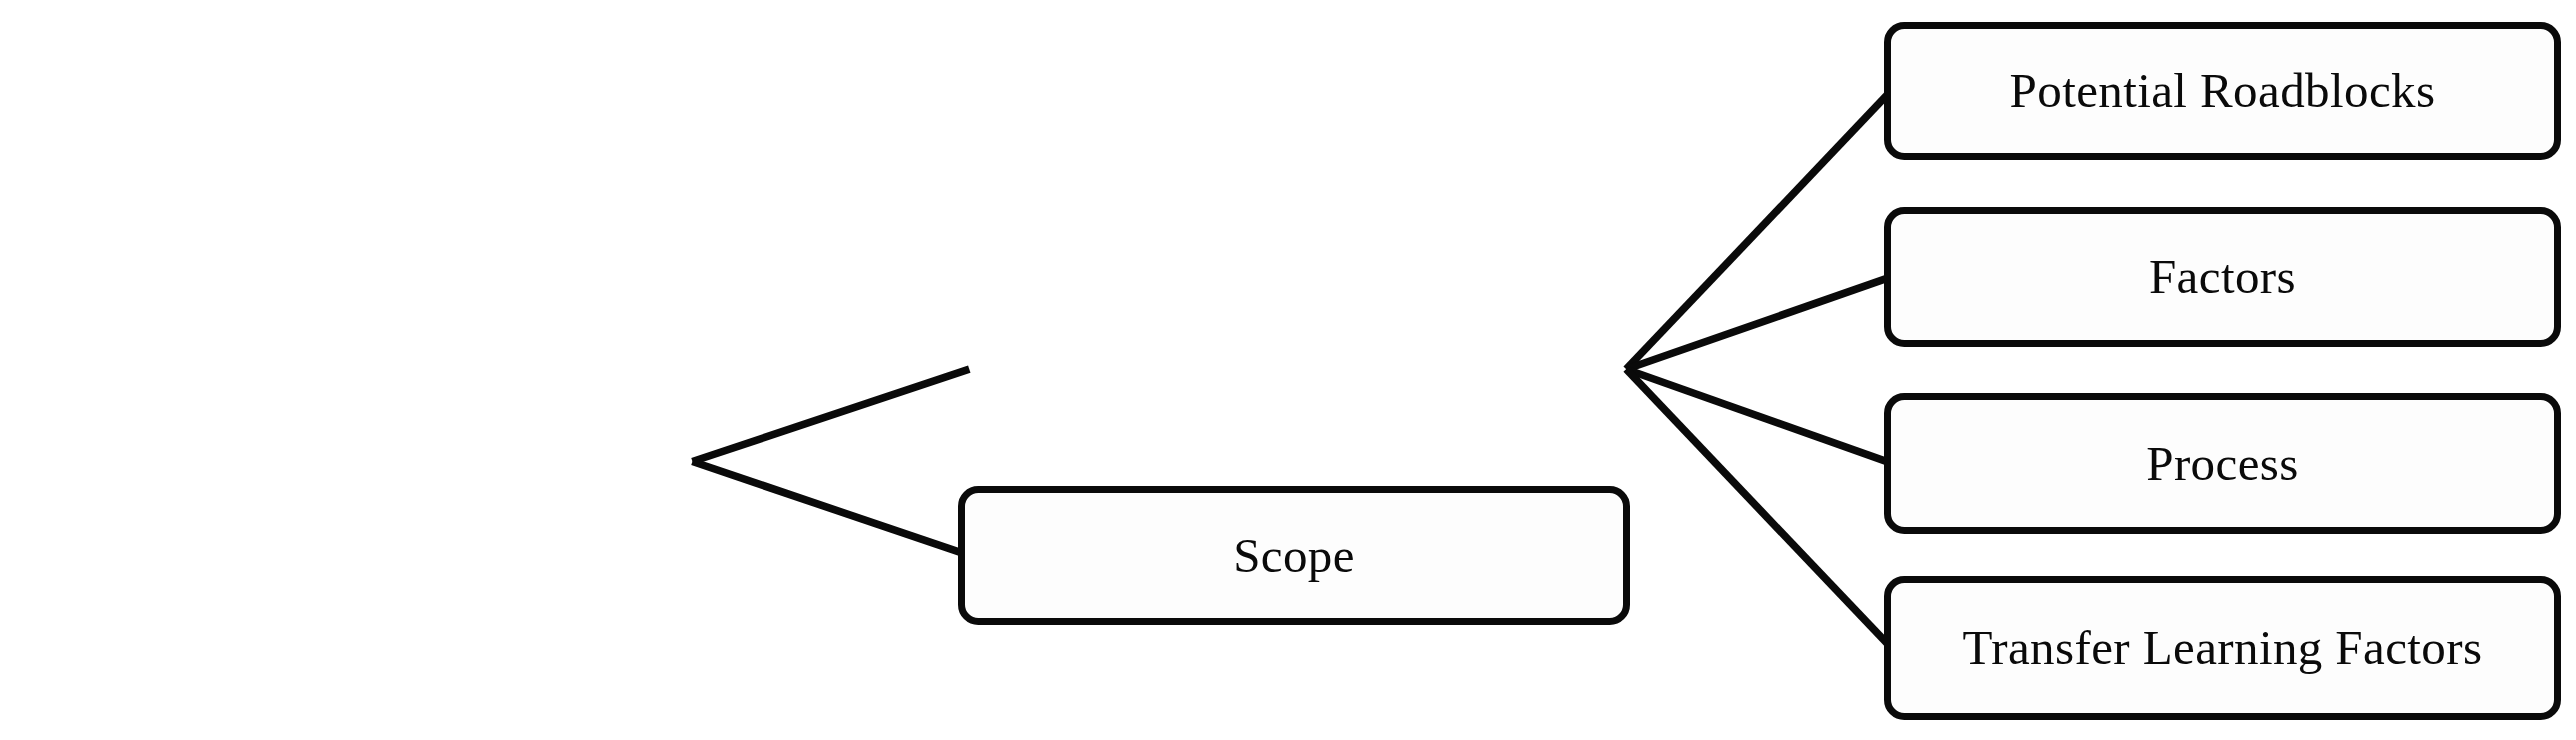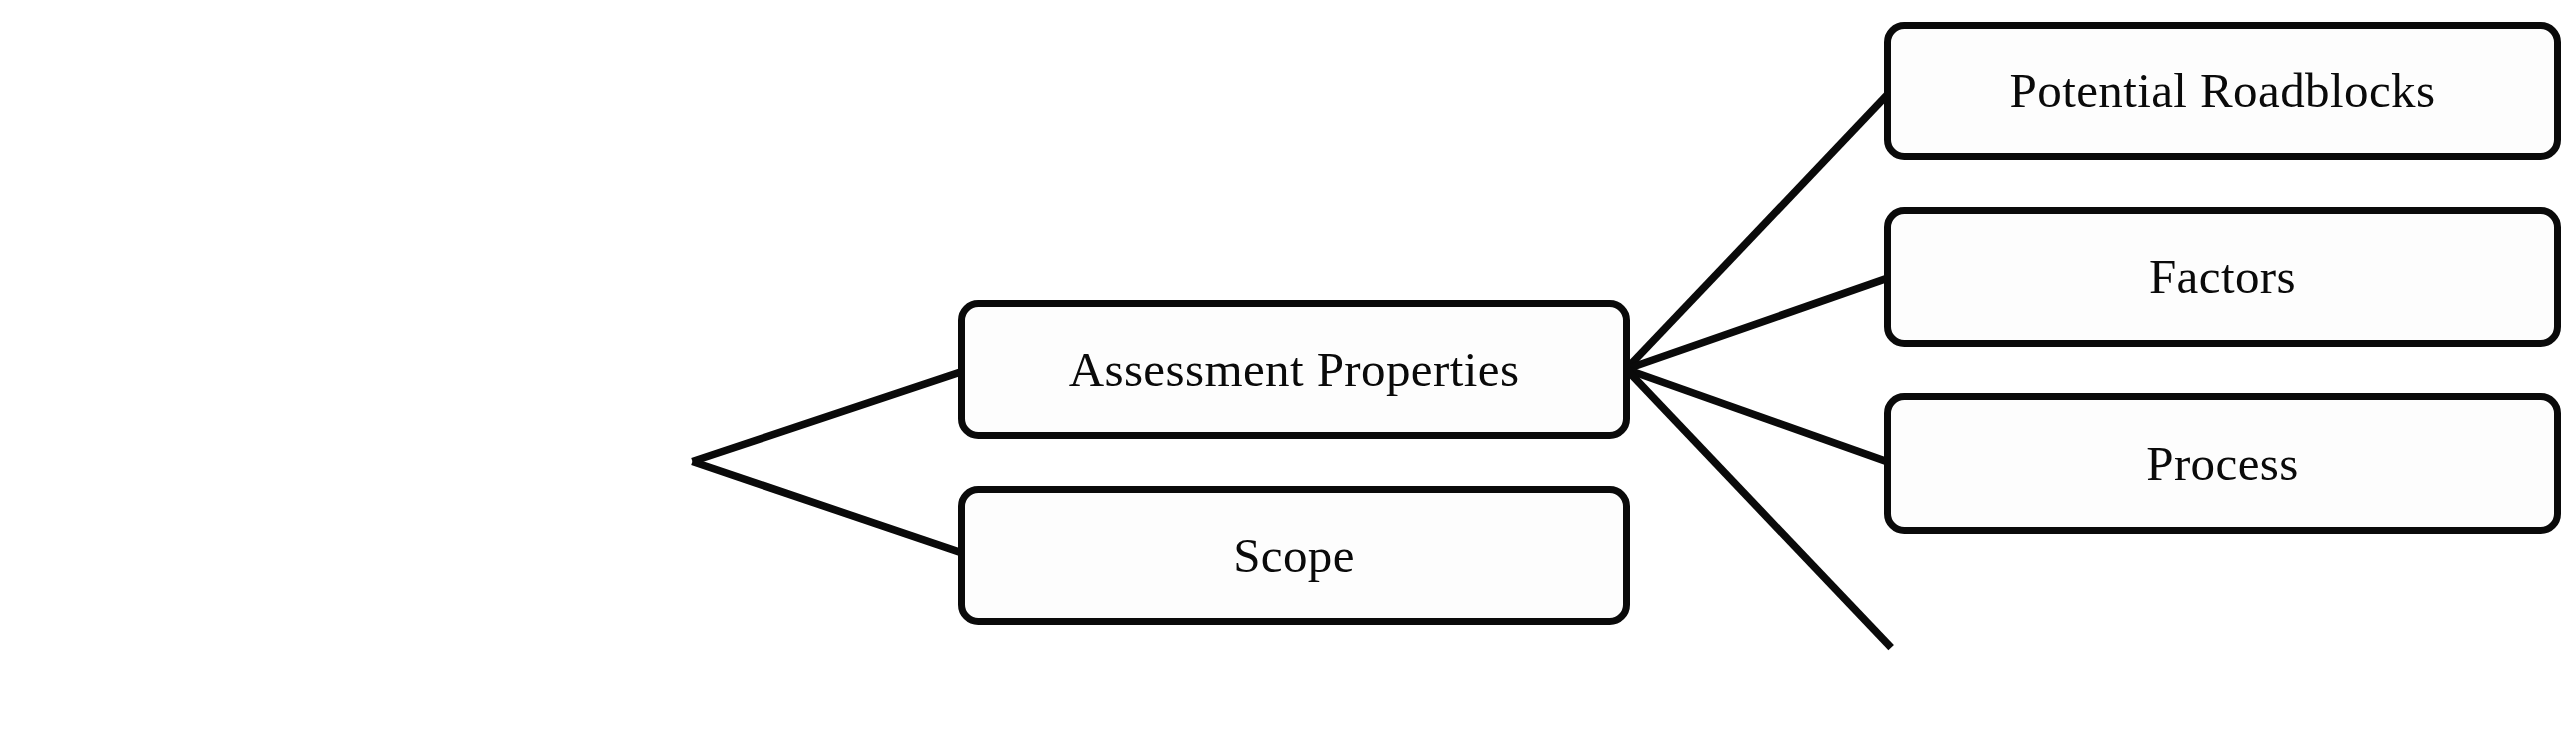--- a/index.html
+++ b/index.html
@@ -58,35 +58,35 @@
     <line x1="818" y1="545" x2="1145" y2="436" stroke="#0a0a0a" stroke-width="9"></line>
     <line x1="818" y1="545" x2="1145" y2="656" stroke="#0a0a0a" stroke-width="9"></line>
 
     <line x1="1921" y1="436" x2="2234" y2="107" stroke="#0a0a0a" stroke-width="9"></line>
     <line x1="1921" y1="436" x2="2234" y2="327" stroke="#0a0a0a" stroke-width="9"></line>
     <line x1="1921" y1="436" x2="2234" y2="547" stroke="#0a0a0a" stroke-width="9"></line>
     <line x1="1921" y1="436" x2="2234" y2="765" stroke="#0a0a0a" stroke-width="9"></line>
   </svg>
 
 
-  <div class="node node-assessment-props">
-    <span>Assessment Properties</span>
-  </div>
 
   <div class="node node-scope">
     <span>Scope</span>
   </div>
 
   <div class="node node-potential-roadblocks">
     <span>Potential Roadblocks</span>
   </div>
 
   <div class="node node-process">
     <span>Factors</span>
   </div>
 
   <div class="node node-approach">
     <span>Process</span>
   </div>
 
+  <div class="node node-transfer-learning">
+    <span>Transfer Learning Factors</span>
+  </div>
 
 </div>
 
 
 </body></html>

